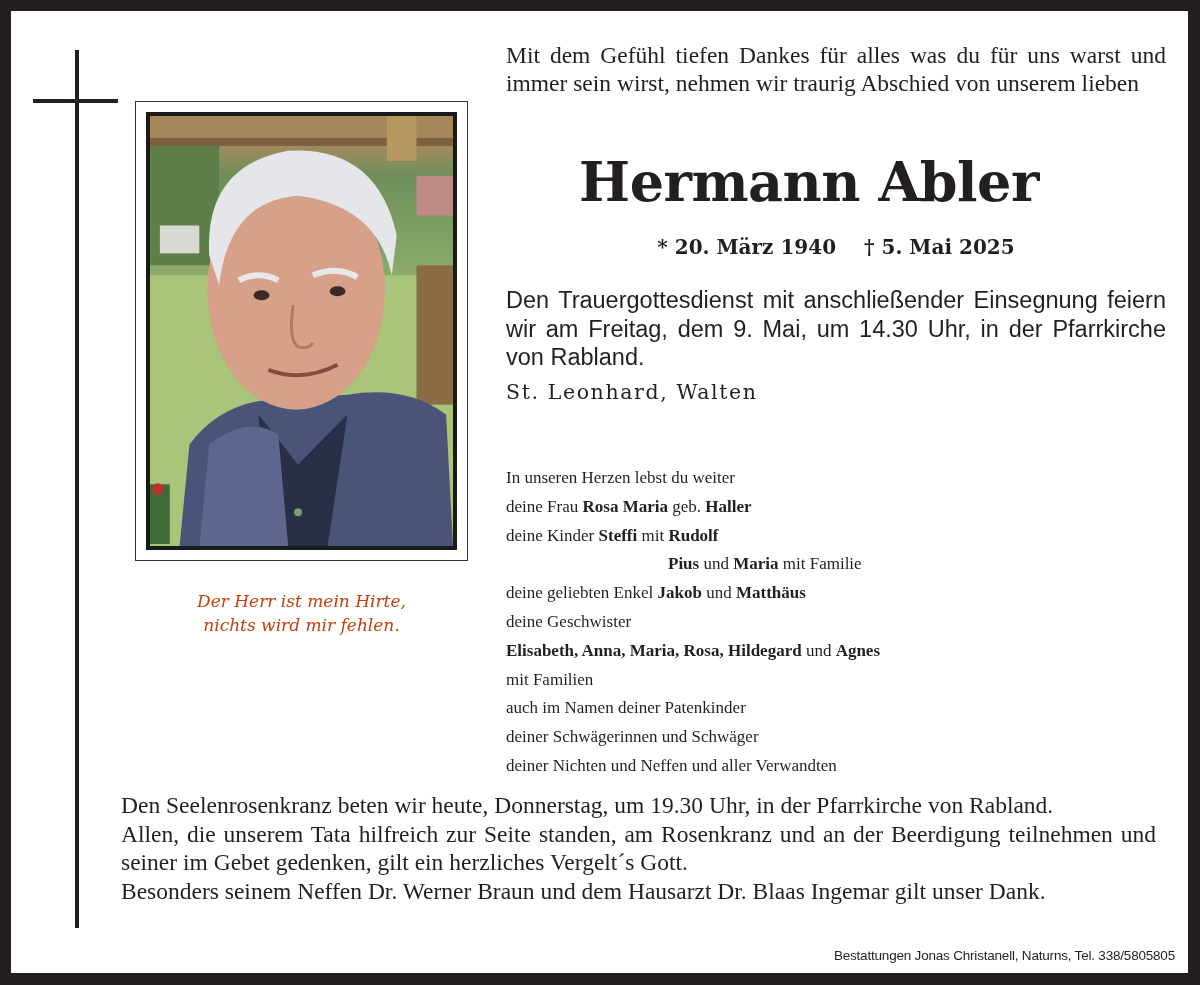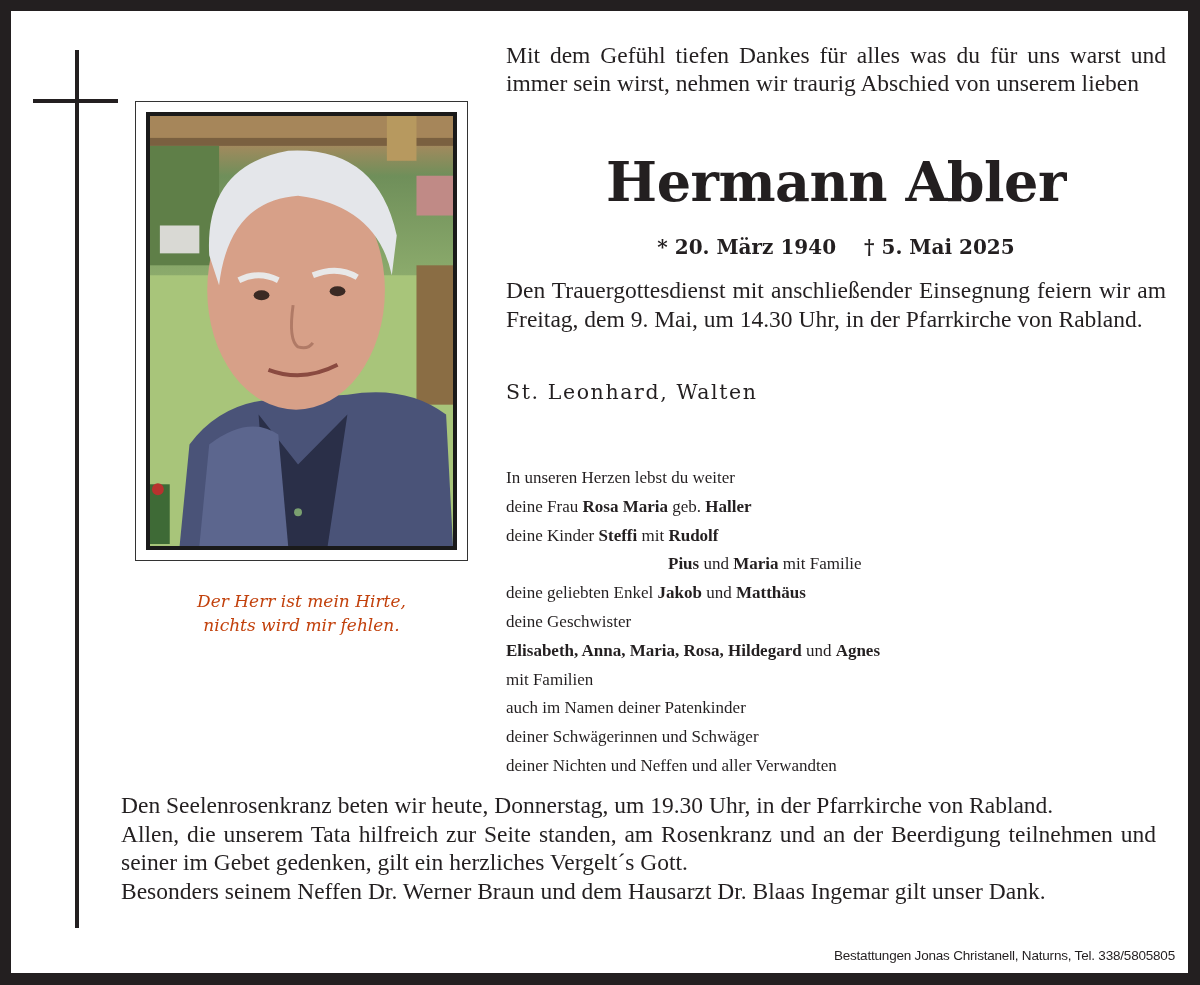--- a/index.html
+++ b/index.html
@@ -34,32 +34,32 @@
     font-family: "DejaVu Serif", serif; font-style: italic; font-size: 17px; line-height: 24px;
     color: #c2410c;
   }
 
   .intro {
     left: 495px; top: 30px; width: 660px;
     font-family: "Liberation Serif", serif; font-size: 23.5px; line-height: 28px;
     text-align: justify; text-align-last: left;
   }
   .name {
-    left: 495px; top: 138px; width: 660px; text-align: center;
+    left: 468px; top: 138px; width: 660px; text-align: center;
     font-family: "DejaVu Serif", serif; font-weight: bold; font-size: 54px; line-height: 66px;
     letter-spacing: -0.5px;
   }
   .dates {
     left: 495px; top: 222px; width: 660px; text-align: center;
     font-family: "DejaVu Serif", serif; font-weight: bold; font-size: 20px; line-height: 28px;
   }
   .dates span + span { margin-left: 28px; }
   .service {
-    left: 495px; top: 265px; width: 660px;
-    font-family: Liberation Serif, serif; font-size: 23.5px; line-height: 28.5px;
+    left: 495px; top: 275px; width: 660px;
+    font-family: Liberation Sans, sans-serif; font-size: 23.5px; line-height: 28.5px;
     text-align: justify; text-align-last: left;
   }
   .places {
     left: 495px; top: 367px; width: 660px;
     font-family: "DejaVu Serif", serif; font-size: 20.5px; line-height: 29px; letter-spacing: 1.6px;
   }
   .mourners {
     left: 495px; top: 453px; width: 680px;
     font-family: "Liberation Serif", serif; font-size: 17px; line-height: 28.8px;
   }

